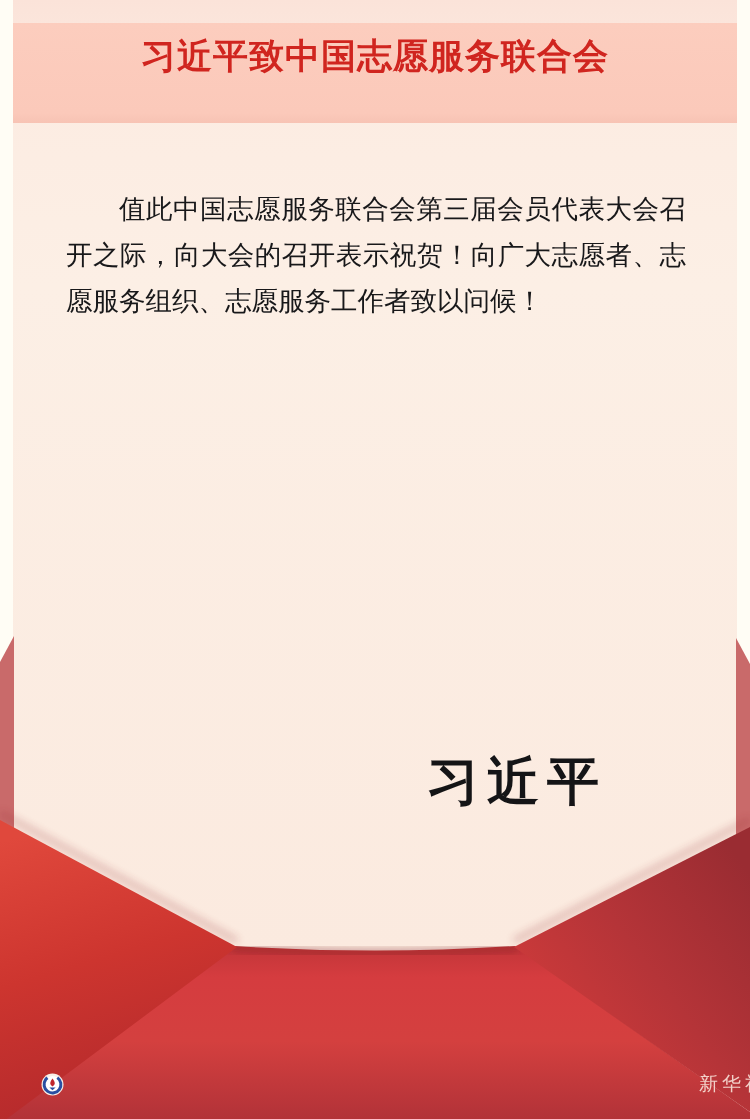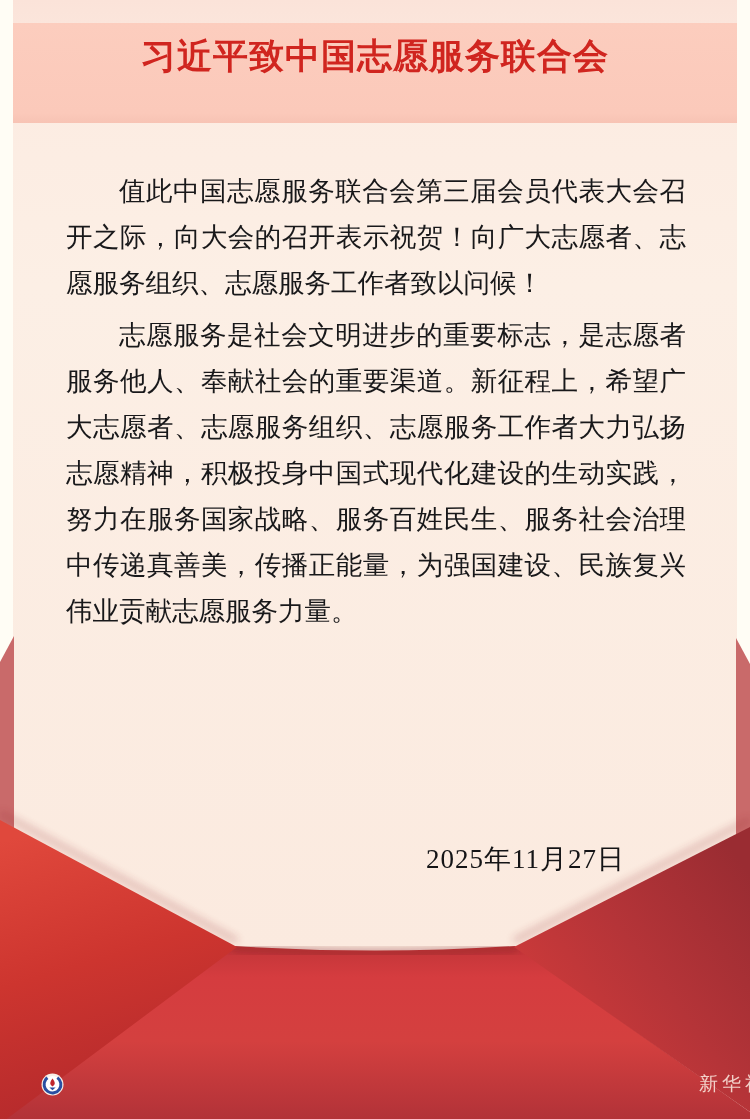--- a/index.html
+++ b/index.html
@@ -10,21 +10,21 @@
   
   .sheet{position:absolute;left:13px;top:0;width:724px;height:952px;
          background:linear-gradient(180deg,#fbe3d9 0%,#fcece2 10%,#fcefe5 30%,#fbeadf 100%);}
   .band{position:absolute;left:0;top:0;width:100%;height:100px;
         background:linear-gradient(180deg,#fccdbe 0%,#fbc9ba 90%,#f7c3b4 100%);margin-top:23px;}
   .title{position:absolute;left:0;top:12px;width:100%;text-align:center;
          color:#d0251f;font-weight:bold;font-size:35px;line-height:43px;letter-spacing:1px;}
 
   .letter-body{position:absolute;left:53px;top:168px;width:620px;
                font-size:26.5px;line-height:46px;color:#18181a;text-align:justify;}
-  .letter-body p{margin:0 0 6px 0;text-indent:2em;}
+  .letter-body p{margin:18px 0 6px 0;text-indent:2em;}
 
   .signature{position:absolute;top:752px;right:130px;
              font-size:52px;line-height:60px;letter-spacing:8px;color:#141416;
              font-weight:bold;}
   .letter-date{position:absolute;top:841px;right:112px;
                font-size:27px;letter-spacing:1px;color:#141416;}
 
   
   .envelope{position:absolute;left:0;top:0;width:750px;height:1119px;z-index:3;}
 
@@ -42,24 +42,23 @@
 
   <div class="sheet">
     <div class="band">
       <div class="title">
         <div>习近平致中国志愿服务联合会</div>
       </div>
     </div>
 
     <div class="letter-body">
       <p>值此中国志愿服务联合会第三届会员代表大会召开之际，向大会的召开表示祝贺！向广大志愿者、志愿服务组织、志愿服务工作者致以问候！</p>
-      <p>志愿服务是社会文明进步的重要标志，是志愿者服务他人、奉献社会的重要渠道。新征程上，希望广大志愿者、志愿服务组织、志愿服务工作者大力弘扬志愿精神，积极投身中国式现代化建设的生动实践，努力在服务国家战略、服务百姓民生、服务社会治理中传递真善美，传播正能量，为强国建设、民族复兴伟业贡献志愿服务力量。</p>
     </div>
 
-    <div class="letter-date">2025年11月27日</div>
+    <div class="signature">习近平</div>
   </div>
 
   <svg class="envelope" viewBox="0 0 750 1119" xmlns="http://www.w3.org/2000/svg">
     <defs>
       <linearGradient id="gradPocket" x1="0" y1="946" x2="0" y2="1119" gradientUnits="userSpaceOnUse">
         <stop offset="0" stop-color="#c23539"></stop>
         <stop offset="0.18" stop-color="#d53c3f"></stop>
         <stop offset="0.55" stop-color="#d4403f"></stop>
         <stop offset="1" stop-color="#b23238"></stop>
       </linearGradient>

